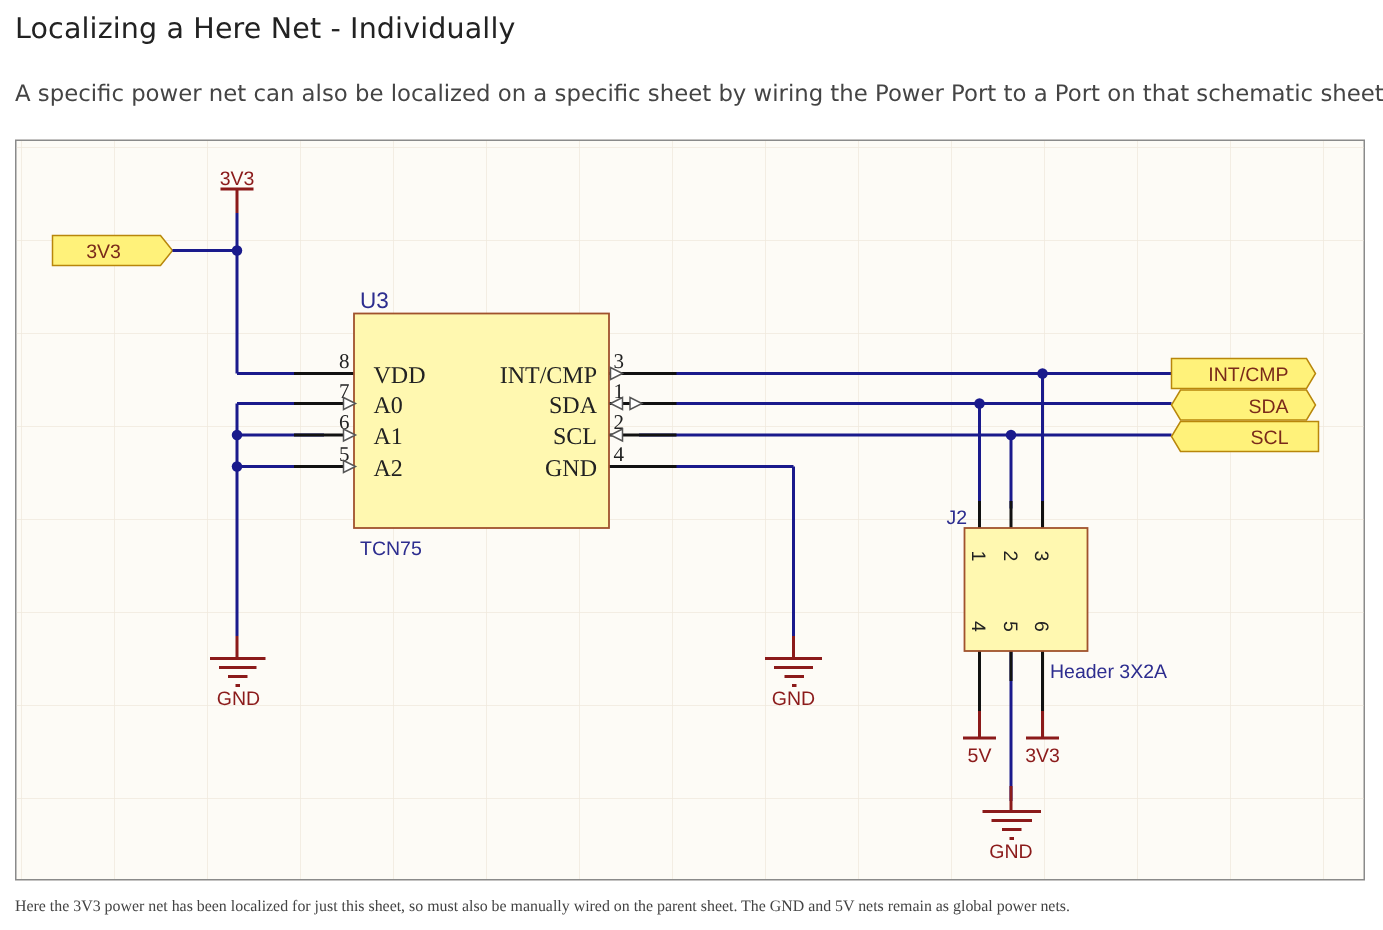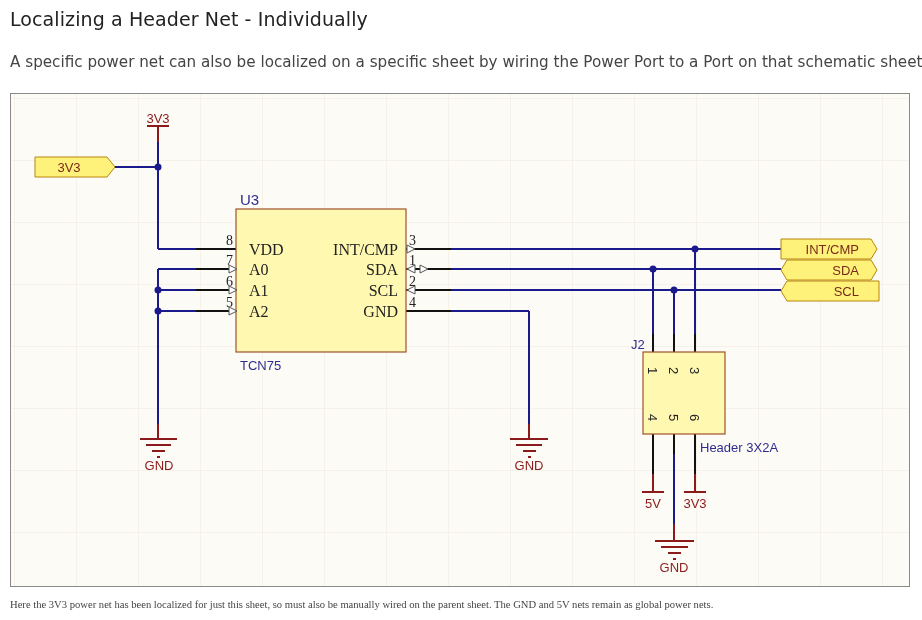--- a/index.html
+++ b/index.html
@@ -8,21 +8,21 @@
   .intro { position: absolute; left: 10px; top: 53px; font-size: 15.2px; color: #444; margin: 0; white-space: nowrap; }
   .figure { position: absolute; left: 10px; top: 93px; width: 900px; height: 494px; border: 1px solid #8a8a8a; box-sizing: border-box; background: #fdfbf6; overflow: hidden; }
   .figure svg { position: absolute; left: 0; top: 0; }
   .caption { position: absolute; left: 10px; top: 599px; font-size: 10.6px; color: #444; margin: 0; white-space: nowrap; font-family: Liberation Serif, serif; }
   .sch-sans { font-family: "Liberation Sans", sans-serif; }
   .sch-serif { font-family: "Liberation Serif", serif; }
 </style>
 </head>
 <body>
 
-<h1 class="title">Localizing a Header Net - Individually</h1>
+<h1 class="title">Localizing a Here Net - Individually</h1>
 <p class="intro">A specific power net can also be localized on a specific sheet by wiring the Power Port to a Port on that schematic sheet.</p>
 
 <div class="figure">
   <svg width="900" height="494" viewBox="0 0 900 494">
     <defs>
       <pattern id="grid" width="62" height="62" patternUnits="userSpaceOnUse" x="3" y="4">
         <path d="M62 0 L0 0 0 62" fill="none" stroke="#efe9dd" stroke-width="1"></path>
       </pattern>
     </defs>
     <rect x="0" y="0" width="900" height="494" fill="url(#grid)"></rect>

